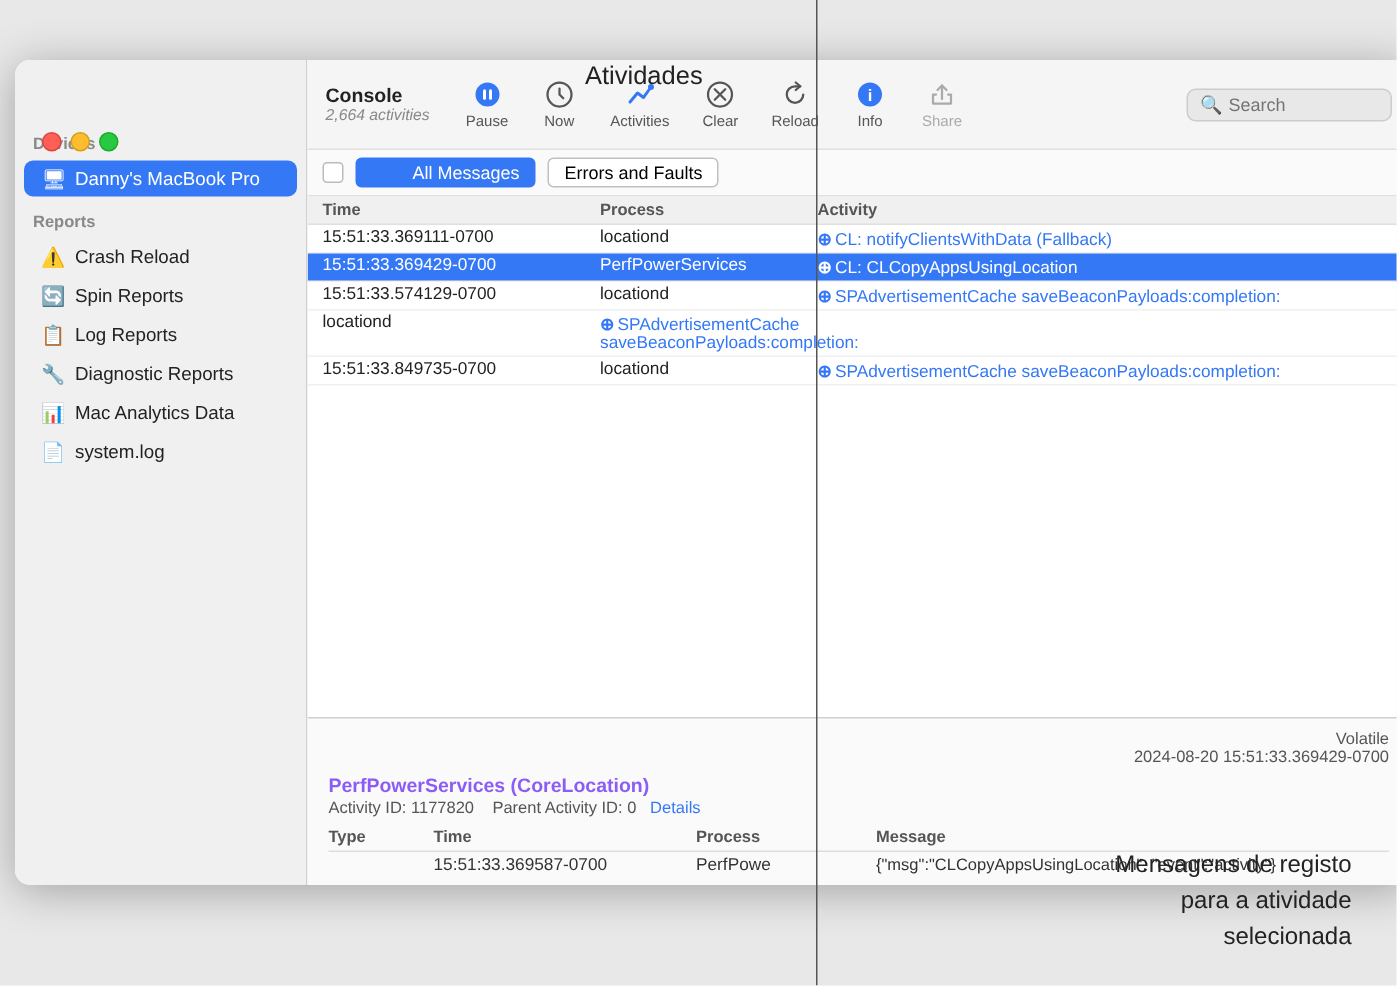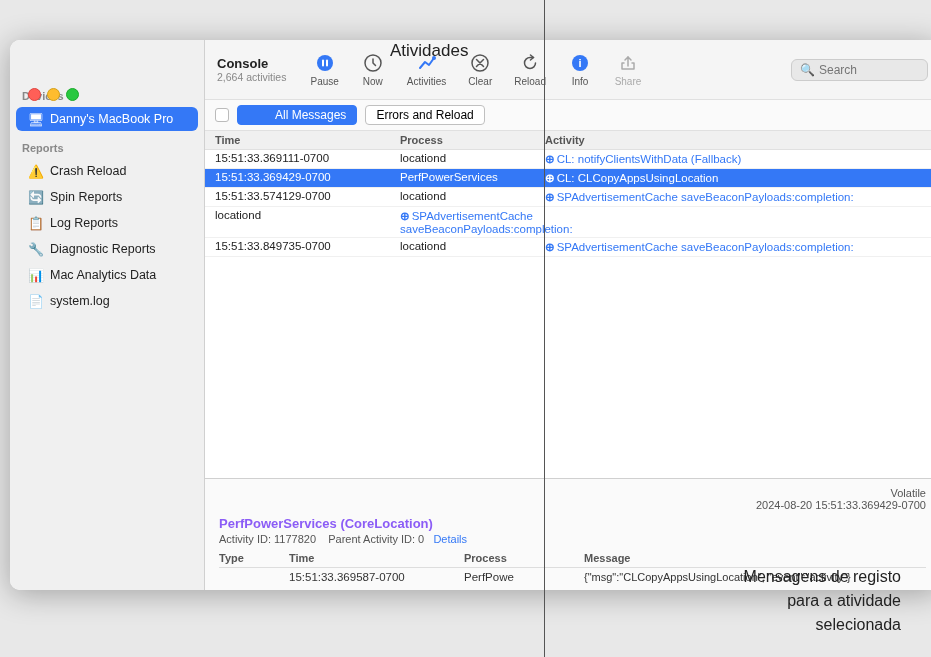--- a/index.html
+++ b/index.html
@@ -150,20 +150,21 @@
 
     .console-title {
       font-size: 13px;
       font-weight: 600;
       color: #222;
     }
 
     .console-subtitle {
       font-size: 10.5px;
       color: #888;
+      font-style: italic;
     }
 
     .toolbar-buttons {
       display: flex;
       align-items: center;
       gap: 4px;
       flex: 1;
     }
 
     .tb-btn {
@@ -515,21 +516,21 @@
         <div class="search-box">
           <span class="search-icon-inner">🔍</span>
           <input type="text" placeholder="Search" style="">
         </div>
       </div>
     </div>
 
     <div class="filter-bar">
       <div class="filter-checkbox"></div>
       <button class="filter-btn active">All Messages</button>
-      <button class="filter-btn">Errors and Reload</button>
+      <button class="filter-btn">Errors and Faults</button>
     </div>
 
     <div class="table-area">
       <div class="table-header">
         <span>Time</span>
         <span>Process</span>
         <span>Activity</span>
       </div>
 
       <div class="table-row">

